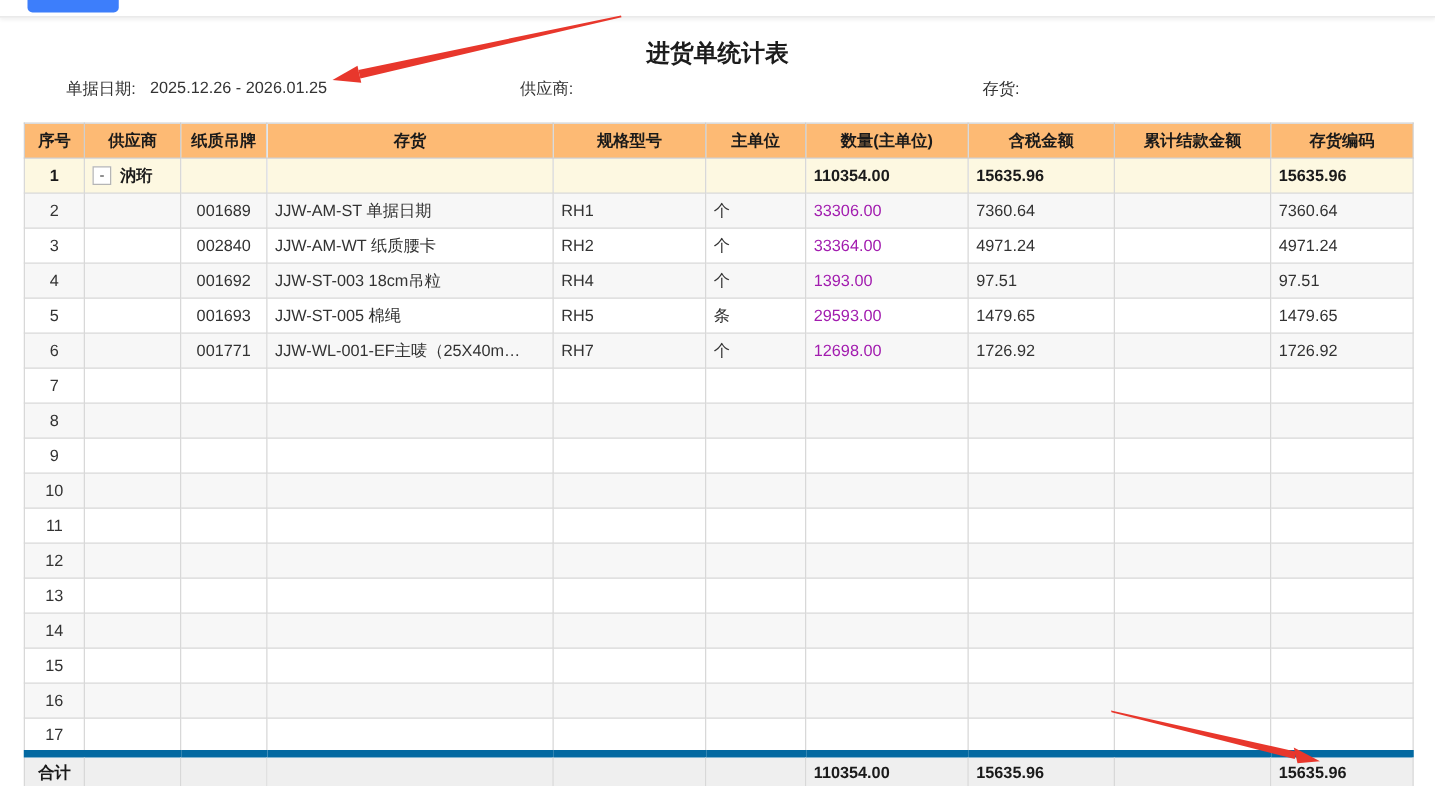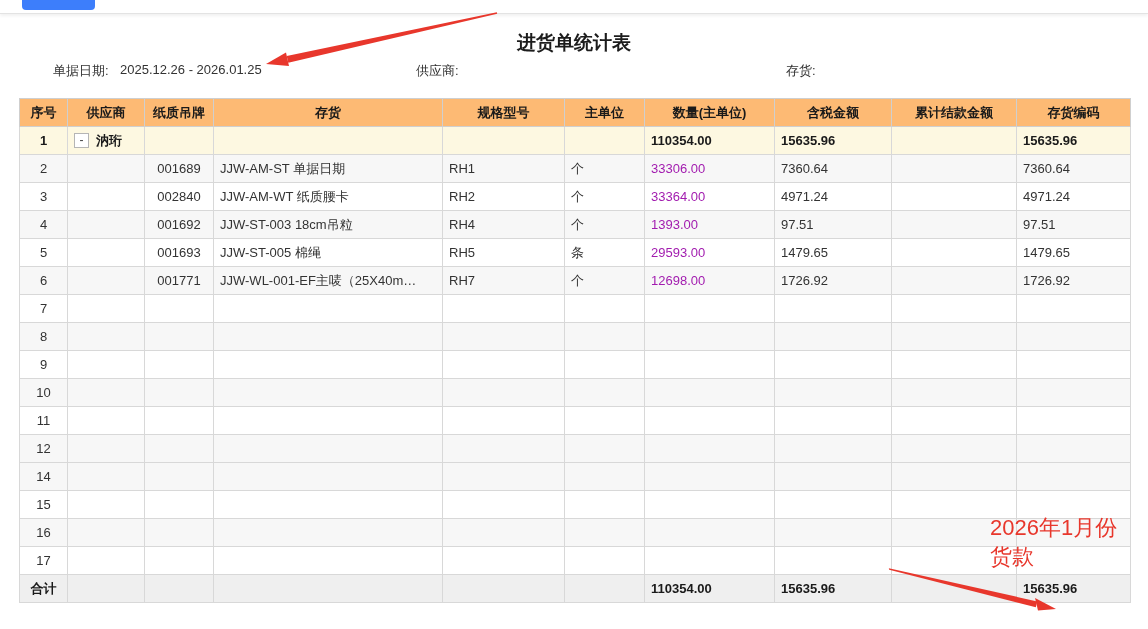--- a/index.html
+++ b/index.html
@@ -25,21 +25,21 @@
   
   table.report { position:absolute; left:19px; top:98px; width:1111px; border-collapse:collapse;
                  table-layout:fixed; font-size:13px; }
   .report th, .report td { border:1px solid #d8d8d8; height:28px; padding:0 6px;
                            overflow:hidden; white-space:nowrap; text-overflow:ellipsis; }
   .report th { background:#fdba74; border-color:#cfcfcf; font-weight:bold; color:#1a1a1a;
                }
   .report td { background:#fff; }
   tr.r-even td { background:#f7f7f7; }
   tr.r-group td { background:#fdf8e1; font-weight:bold; color:#1a1a1a; }
-  tr.r-total td { background:#efefef; border-top:1px solid #0369a1; font-weight:bold; color:#1a1a1a; }
+  tr.r-total td { background:#efefef; border-top:6px solid #0369a1; font-weight:bold; color:#1a1a1a; }
   .ta-c { text-align:center; } .ta-r { } .ta-l { text-align:left; }
   .qty-link { color:#a21caf; cursor:pointer; }
   tr.r-group .qty-link { font-weight:bold; }
   .toggle-box { display:inline-block; width:15px; height:15px; line-height:13px; text-align:center;
                 background:#fff; border:1px solid #b5b5b5; font-size:12px; font-weight:normal;
                 color:#444; vertical-align:middle; margin-right:7px; cursor:pointer; }
   .sup-name { vertical-align:middle; }
 
   
   .note { position:absolute; left:990px; top:513px; font-size:22px; line-height:29px; }
@@ -228,20 +228,32 @@
           <td class="ta-l"></td>
           <td class="ta-l"></td>
           <td class="ta-l"></td>
           <td class="ta-l"></td>
           <td class="ta-l"></td>
           <td class="ta-l"></td>
           <td class="ta-l"></td>
           <td class="ta-l"></td>
           <td class="ta-l"></td>
         </tr>
+        <tr class="r-odd">
+          <td class="ta-c">13</td>
+          <td class="ta-l"></td>
+          <td class="ta-l"></td>
+          <td class="ta-l"></td>
+          <td class="ta-l"></td>
+          <td class="ta-l"></td>
+          <td class="ta-l"></td>
+          <td class="ta-l"></td>
+          <td class="ta-l"></td>
+          <td class="ta-l"></td>
+        </tr>
         <tr class="r-even">
           <td class="ta-c">14</td>
           <td class="ta-l"></td>
           <td class="ta-l"></td>
           <td class="ta-l"></td>
           <td class="ta-l"></td>
           <td class="ta-l"></td>
           <td class="ta-l"></td>
           <td class="ta-l"></td>
           <td class="ta-l"></td>
@@ -291,24 +303,20 @@
           <td class="ta-l"></td>
           <td class="ta-l"></td>
           <td class="ta-r">110354.00</td>
           <td class="ta-r">15635.96</td>
           <td class="ta-r"></td>
           <td class="ta-r">15635.96</td>
         </tr>
       </tbody>
   </table>
 
-  <div class="note" style="color: rgb(232, 55, 44);">
-    <div>2026年1月份</div>
-    <div>货款</div>
-  </div>
 
   <svg class="arrows" viewBox="0 0 1148 629">
 
     <polygon points="496.8,12.3 497.2,13.7 288.3,62.7 286.7,55.9" fill="#e8372c"></polygon>
     <polygon points="266,64 286,52.5 289,66.1" fill="#e8372c"></polygon>
 
     <polygon points="888.8,568.3 889.2,569.7 1035.8,607.2 1037.2,601.4" fill="#e8372c"></polygon>
     <polygon points="1056,609 1035,598 1038,610.6" fill="#e8372c"></polygon>
   </svg>
 

